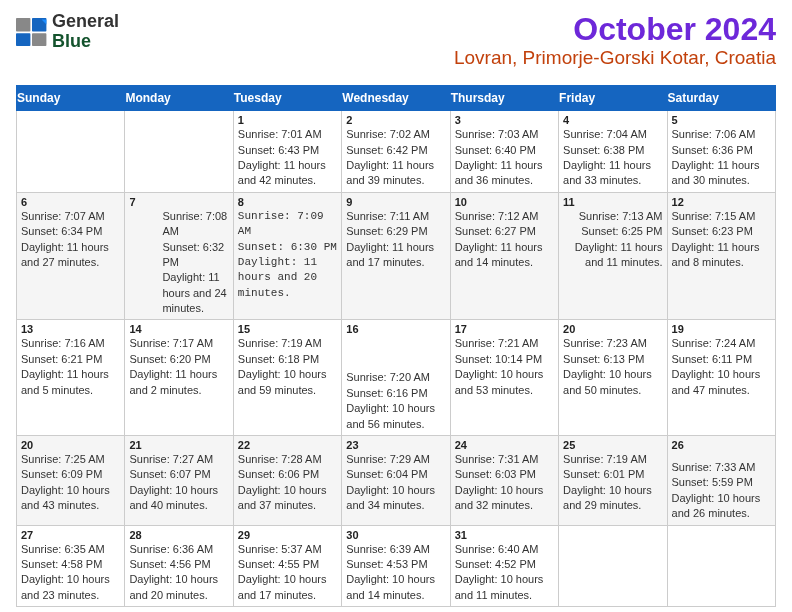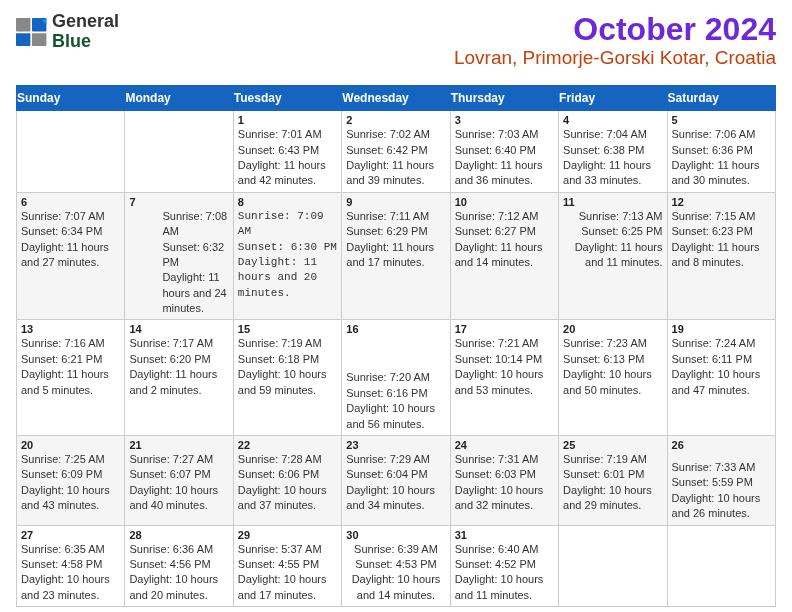--- a/index.html
+++ b/index.html
@@ -314,21 +314,21 @@
 Daylight: 10 hours and 20 minutes.</div>
           </td>
           <td>
             <span class="day-number">29</span>
             <div class="day-info" style="white-space: pre-line;">Sunrise: 5:37 AM
 Sunset: 4:55 PM
 Daylight: 10 hours and 17 minutes.</div>
           </td>
           <td>
             <span class="day-number">30</span>
-            <div class="day-info" style="white-space: pre-line; text-align: center;">Sunrise: 6:39 AM
+            <div class="day-info" style="white-space: pre-line;">Sunrise: 6:39 AM
 Sunset: 4:53 PM
 Daylight: 10 hours and 14 minutes.</div>
           </td>
           <td>
             <span class="day-number">31</span>
             <div class="day-info" style="white-space: pre-line;">Sunrise: 6:40 AM
 Sunset: 4:52 PM
 Daylight: 10 hours and 11 minutes.</div>
           </td>
           <td class="empty-cell"></td>

